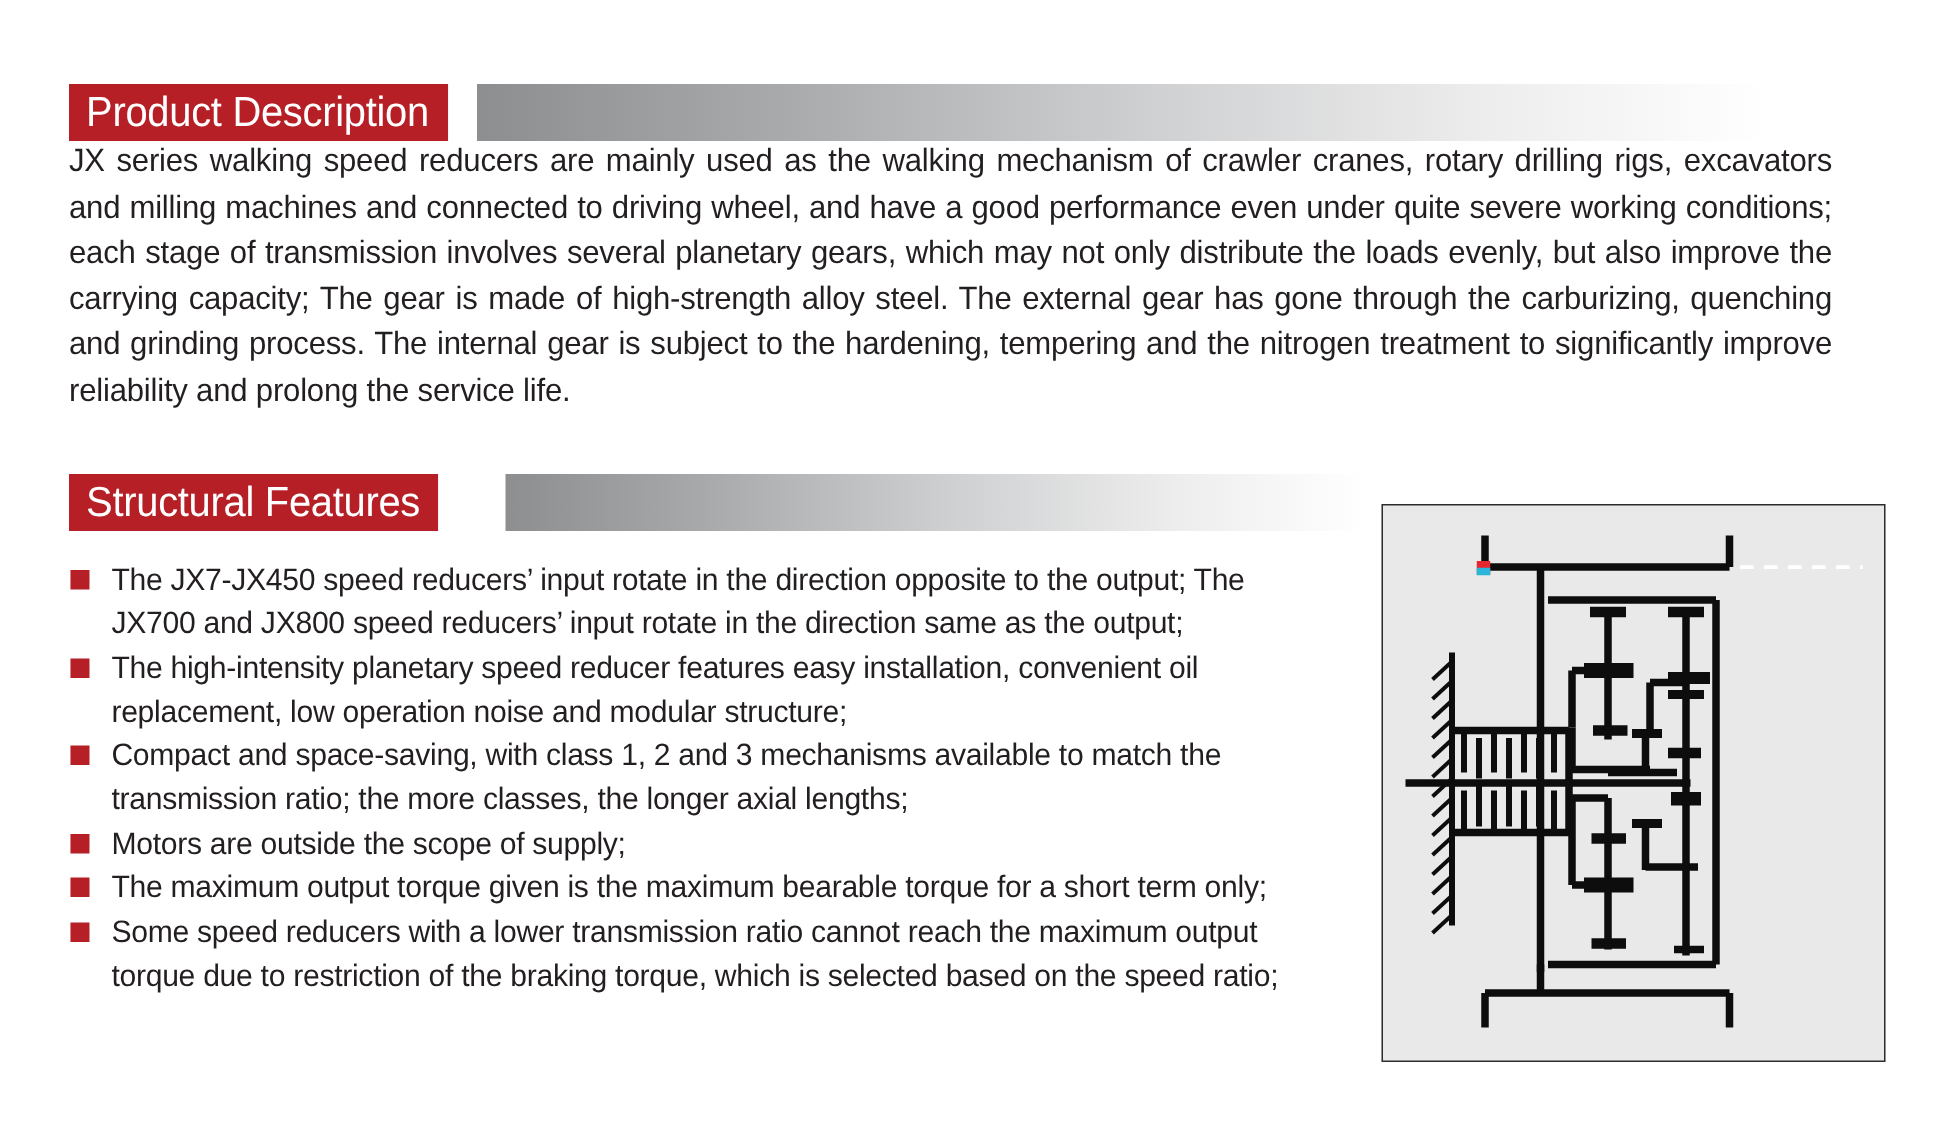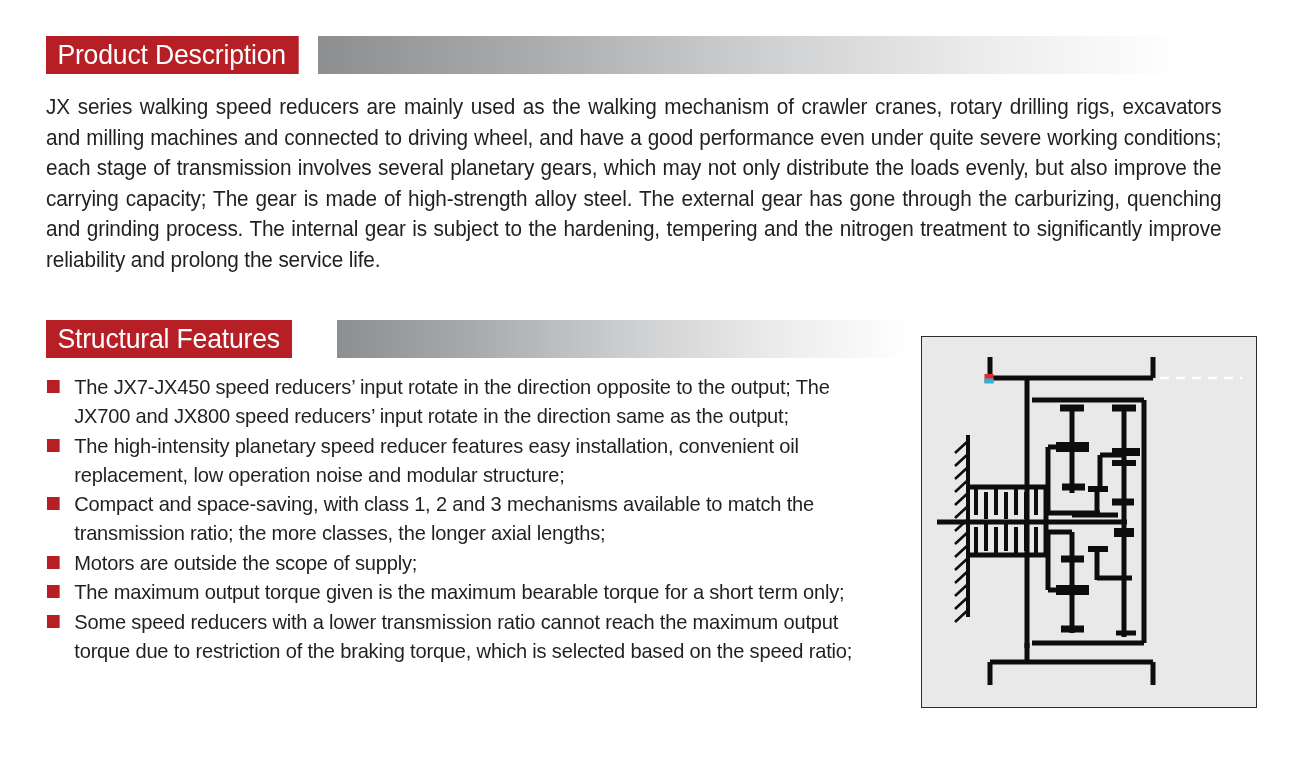--- a/index.html
+++ b/index.html
@@ -15,20 +15,21 @@
     color: #231f20;
     overflow: hidden;
   }
 
   
   .section-header {
     position: absolute;
     display: flex;
     align-items: stretch;
     height: 38px;
+    margin-top: 20px;
   }
   .section-header .tag {
     background: #b51f25;
     color: #ffffff;
     font-size: 28px;
     line-height: 38px;
     padding: 0 13px 0 12px;
     white-space: nowrap;
     letter-spacing: -0.2px;
     font-stretch: condensed;
@@ -37,21 +38,21 @@
   }
   .section-header .gradbar {
     height: 38px;
     margin-left: 6px;
     background: linear-gradient(to right, #8d8e90 0%, #a9aaac 22%, #cfd0d1 48%, #ededee 72%, #ffffff 92%, #ffffff 100%);
   }
 
   #hdr-product { left: 46px; top: 36px; }
   #hdr-product .gradbar { width: 935px; }
 
-  #hdr-structural { left: 46px; top: 320px; gap: 26px; }
+  #hdr-structural { left: 46px; top: 296px; gap: 26px; }
   #hdr-structural .gradbar { width: 622px; }
 
   
   .paragraph {
     position: absolute;
     left: 46px;
     top: 92px;
     width: 1218px;
     font-size: 21.5px;
     line-height: 30.5px;

